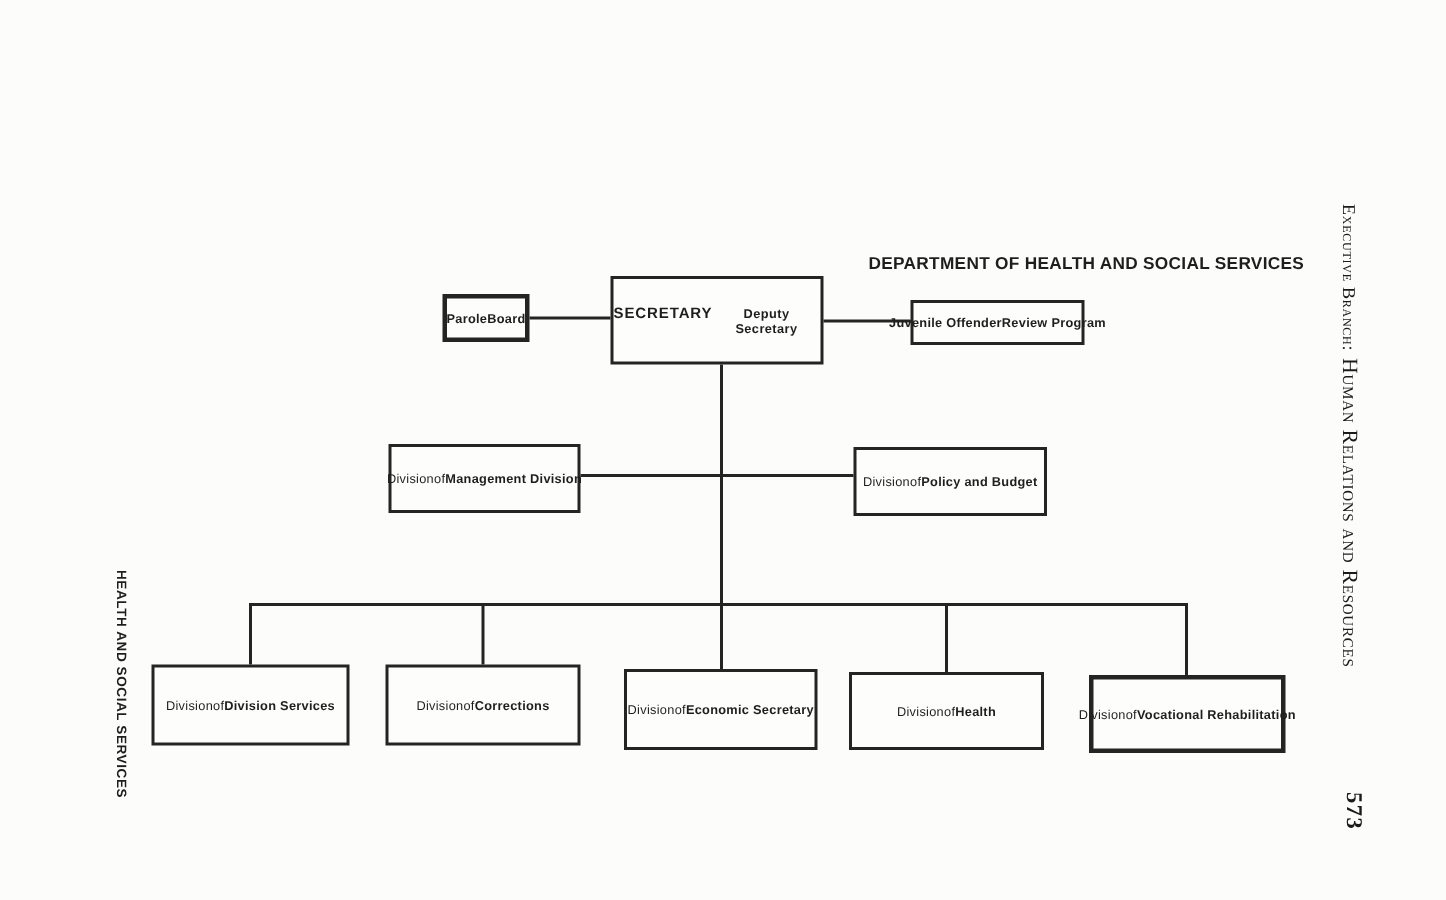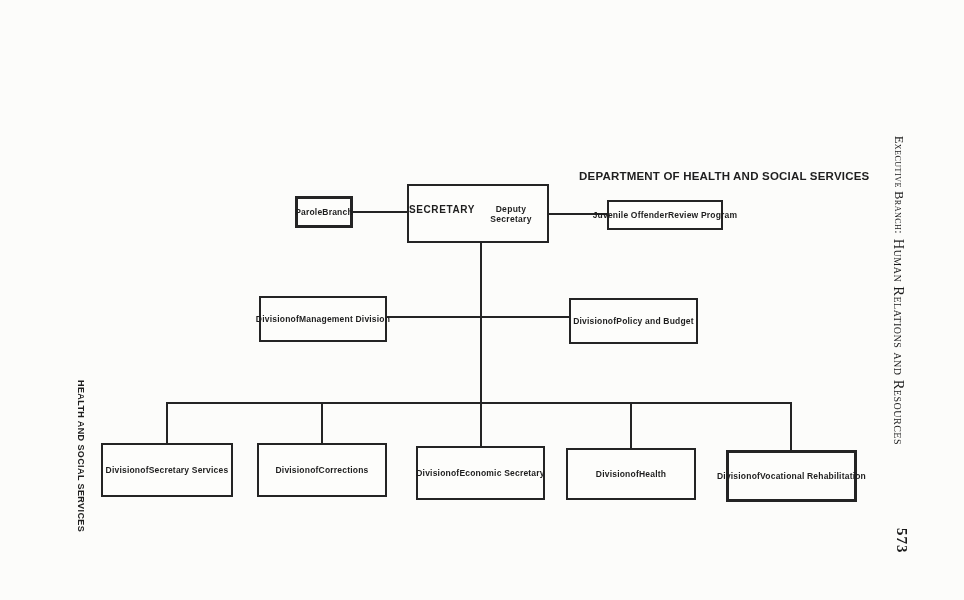--- a/index.html
+++ b/index.html
@@ -18,21 +18,21 @@
     box-sizing: border-box;
     border: 2px solid #242424;
     background: #fdfdfb;
     display: flex;
     flex-direction: row;
     align-items: center;
     justify-content: center;
     text-align: center;
   }
   .node.heavy { border-width: 3px; }
-  .bl { font-size: 8.5px; font-weight: 700; line-height: 1.45; letter-spacing: .2px; white-space: nowrap; }
+  .bl { font-size: 8.5px; font-weight: 400; line-height: 1.45; letter-spacing: .2px; white-space: nowrap; }
   .bl.name { font-weight: 700; }
   .sec-title { font-size: 10px; font-weight: 700; letter-spacing: .6px; margin-bottom: 9px; }
   .sec-sub { font-size: 8.5px; font-weight: 600; letter-spacing: .3px; }
 
   
   .ln { position: absolute; background: #242424; }
 
   
   .title {
     position: absolute; left: 579px; top: 170px;
@@ -78,21 +78,21 @@
   <div class="ln" style="left:480px; top:241px; width:2px; height:206px;"></div>
   <div class="ln" style="left:386px; top:316px; width:184px; height:2px;"></div>
   <div class="ln" style="left:166px; top:402px; width:626px; height:2px;"></div>
   <div class="ln" style="left:166px; top:402px; width:2px; height:42px;"></div>
   <div class="ln" style="left:321px; top:402px; width:2px; height:42px;"></div>
   <div class="ln" style="left:630px; top:402px; width:2px; height:47px;"></div>
   <div class="ln" style="left:790px; top:402px; width:2px; height:49px;"></div>
 
   <div class="node heavy" style="left:295px; top:196px; width:58px; height:32px;">
     <div class="bl name">Parole</div>
-    <div class="bl name">Branch</div>
+    <div class="bl name">Board</div>
   </div>
 
   <div class="node" style="left:407px; top:184px; width:142px; height:59px;">
     <div class="sec-title">SECRETARY</div>
     <div class="sec-sub">Deputy Secretary</div>
   </div>
 
   <div class="node" style="left:607px; top:200px; width:116px; height:30px;">
     <div class="bl name">Juvenile Offender</div>
     <div class="bl name">Review Program</div>
@@ -106,21 +106,21 @@
 
   <div class="node" style="left:569px; top:298px; width:129px; height:46px;">
     <div class="bl">Division</div>
     <div class="bl">of</div>
     <div class="bl name">Policy and Budget</div>
   </div>
 
   <div class="node" style="left:101px; top:443px; width:132px; height:54px;">
     <div class="bl">Division</div>
     <div class="bl">of</div>
-    <div class="bl name">Secretary Services</div>
+    <div class="bl name">Division Services</div>
   </div>
 
   <div class="node" style="left:257px; top:443px; width:130px; height:54px;">
     <div class="bl">Division</div>
     <div class="bl">of</div>
     <div class="bl name">Corrections</div>
   </div>
 
   <div class="node" style="left:416px; top:446px; width:129px; height:54px;">
     <div class="bl">Division</div>

